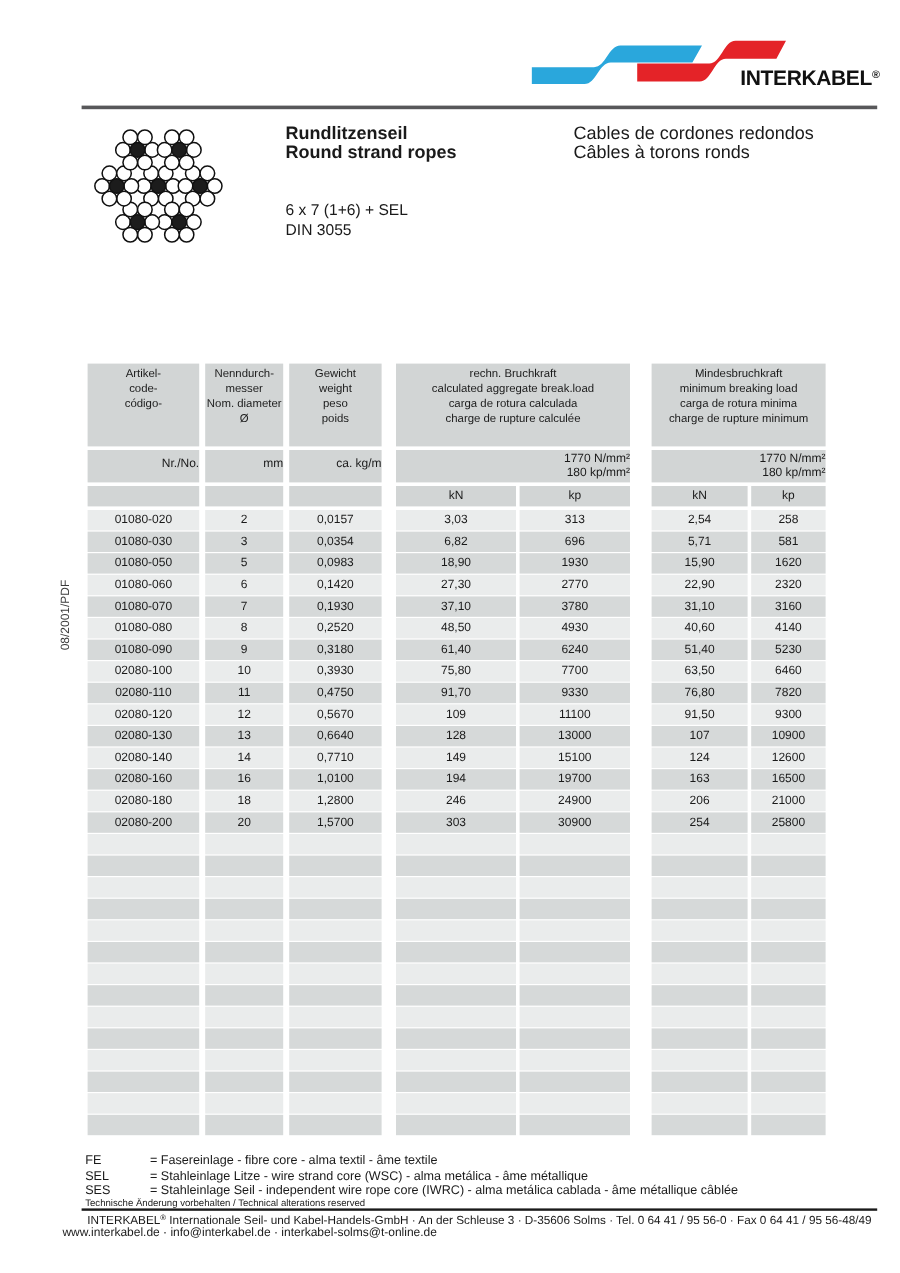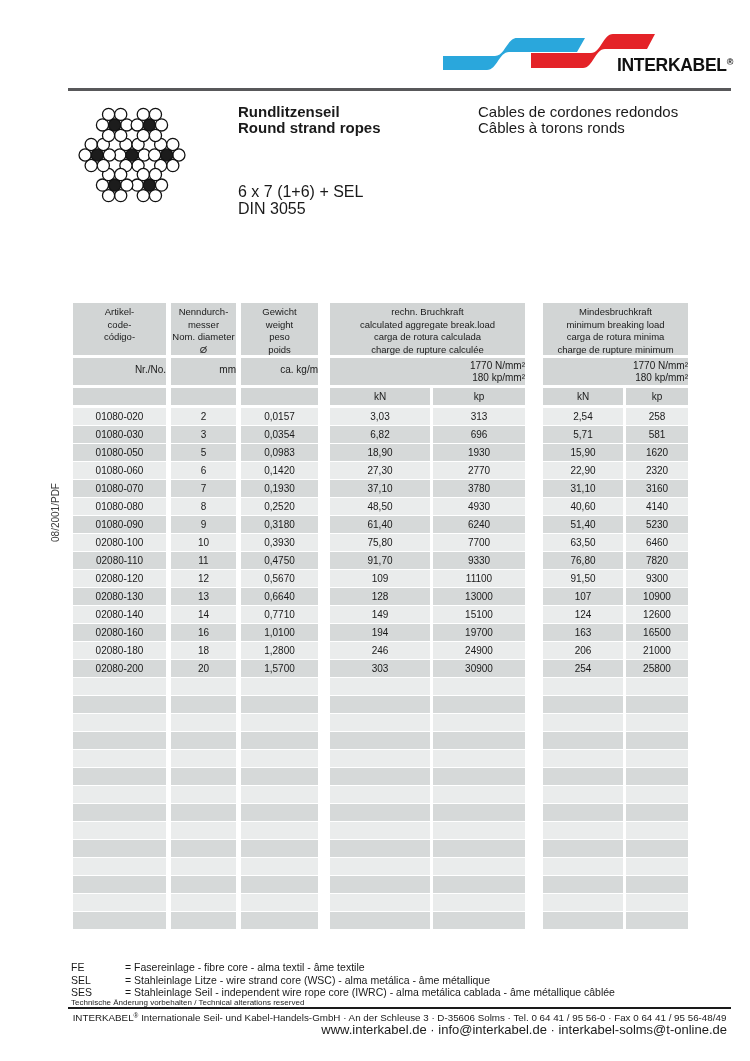--- a/index.html
+++ b/index.html
@@ -11,54 +11,54 @@
   .logo svg { position:absolute; left:0; top:0; }
   .brand { position:absolute; right:0px; bottom:2px; font-size:17.5px; font-weight:bold;
            letter-spacing:-0.3px; color:#111; white-space:nowrap; }
   .brand sup { font-size:9px; vertical-align:6px; }
   .toprule { position:absolute; left:68px; top:88px; width:663px; height:2.5px; background:#58585a; }
 
   
   .rope-img { position:absolute; left:76px; top:100px; width:112px; height:110px; }
   .title-de { position:absolute; left:238px; top:104px; font-size:15px; font-weight:bold; line-height:16px; }
   .title-es { position:absolute; left:478px; top:104px; font-size:15px; font-weight:normal; line-height:16px; }
-  .spec     { position:absolute; left:238px; top:183px; font-size:16px; line-height:17px; }
+  .spec     { position:absolute; left:238px; top:166px; font-size:13px; line-height:17px; }
 
   
   .sidenote { position:absolute; left:-9px; top:506px; width:130px; height:13px;
               text-align:center; font-size:10px; color:#3a3a3a; transform:rotate(-90deg); }
 
   
   .tbl { position:absolute; left:73px; top:303px; width:615px; }
   .trow { display:grid; grid-template-columns:93px 5px 65px 5px 77px 12px 100px 3px 92px 18px 80px 3px 62px; }
   .hdr1 { margin-bottom:3px; }
   .hdr2 { margin-bottom:3px; }
   .hdr3 { margin-bottom:3px; }
   .hc { background:#d2d5d5; text-align:center; white-space:pre-line; }
-  .hdr1 .hc { height:52px; font-size:9.5px; line-height:12.5px; padding-top:3px; }
+  .hdr1 .hc { height:69px; font-size:9.5px; line-height:12.5px; padding-top:3px; }
   .hdr2 .hc { height:27px; font-size:10px; line-height:12px; padding-top:6px;text-align:right; }
   .hdr2 .hc.dbl { padding-top:2px; }
   .hdr3 .hc { height:17px; font-size:10px; line-height:17px; }
   .c1 { grid-column:1; } .c2 { grid-column:3; } .c3 { grid-column:5; }
   .c4 { grid-column:7; } .c5 { grid-column:9; } .c6 { grid-column:11; } .c7 { grid-column:13; }
   .c45 { grid-column:7 / 10; } .c67 { grid-column:11 / 14; }
   .drow { margin-bottom:1px; }
   .drow .cell { height:17px; font-size:10px; line-height:17px; text-align:center; }
   .drow.light .cell { background:#eaecec; }
   .drow.dark  .cell { background:#d6d9d9; }
 
   
   .legend { position:absolute; left:71px; top:961px; font-size:10.5px; line-height:12.5px; }
   .legend-row { display:flex;gap:20px; }
   .legend-abbr { width:34px; flex:none; }
   .legend-note { position:absolute; left:71px; top:998px; font-size:8px; color:#222; }
   .botrule { position:absolute; left:68px; top:1007px; width:663px; height:1.5px; background:#1a1a1a; }
   .addr { position:absolute; left:68px; top:1010px; width:663px; text-align:center; font-size:9.8px;
           line-height:12px; white-space:nowrap; }
-  .web  { position:absolute; left:64px; top:1022px; width:663px; text-align:right; font-size:13px; }
+  .web  { position:absolute; left:52px; top:1022px; width:663px; text-align:left; font-size:10px; }
   .addr sup { font-size:6.5px; vertical-align:3px; }
 </style>
 </head>
 <body>
 
 <div class="page">
 
   <div class="logo">
     <svg width="290" height="58" viewBox="0 0 290 58">
       <path id="blueS" d="M0,36 H52 C62,36 64,18 74,18 H142 L134,32 H66 C56,32 54,50 44,50 H0 Z" fill="#2aa7dc"></path>

